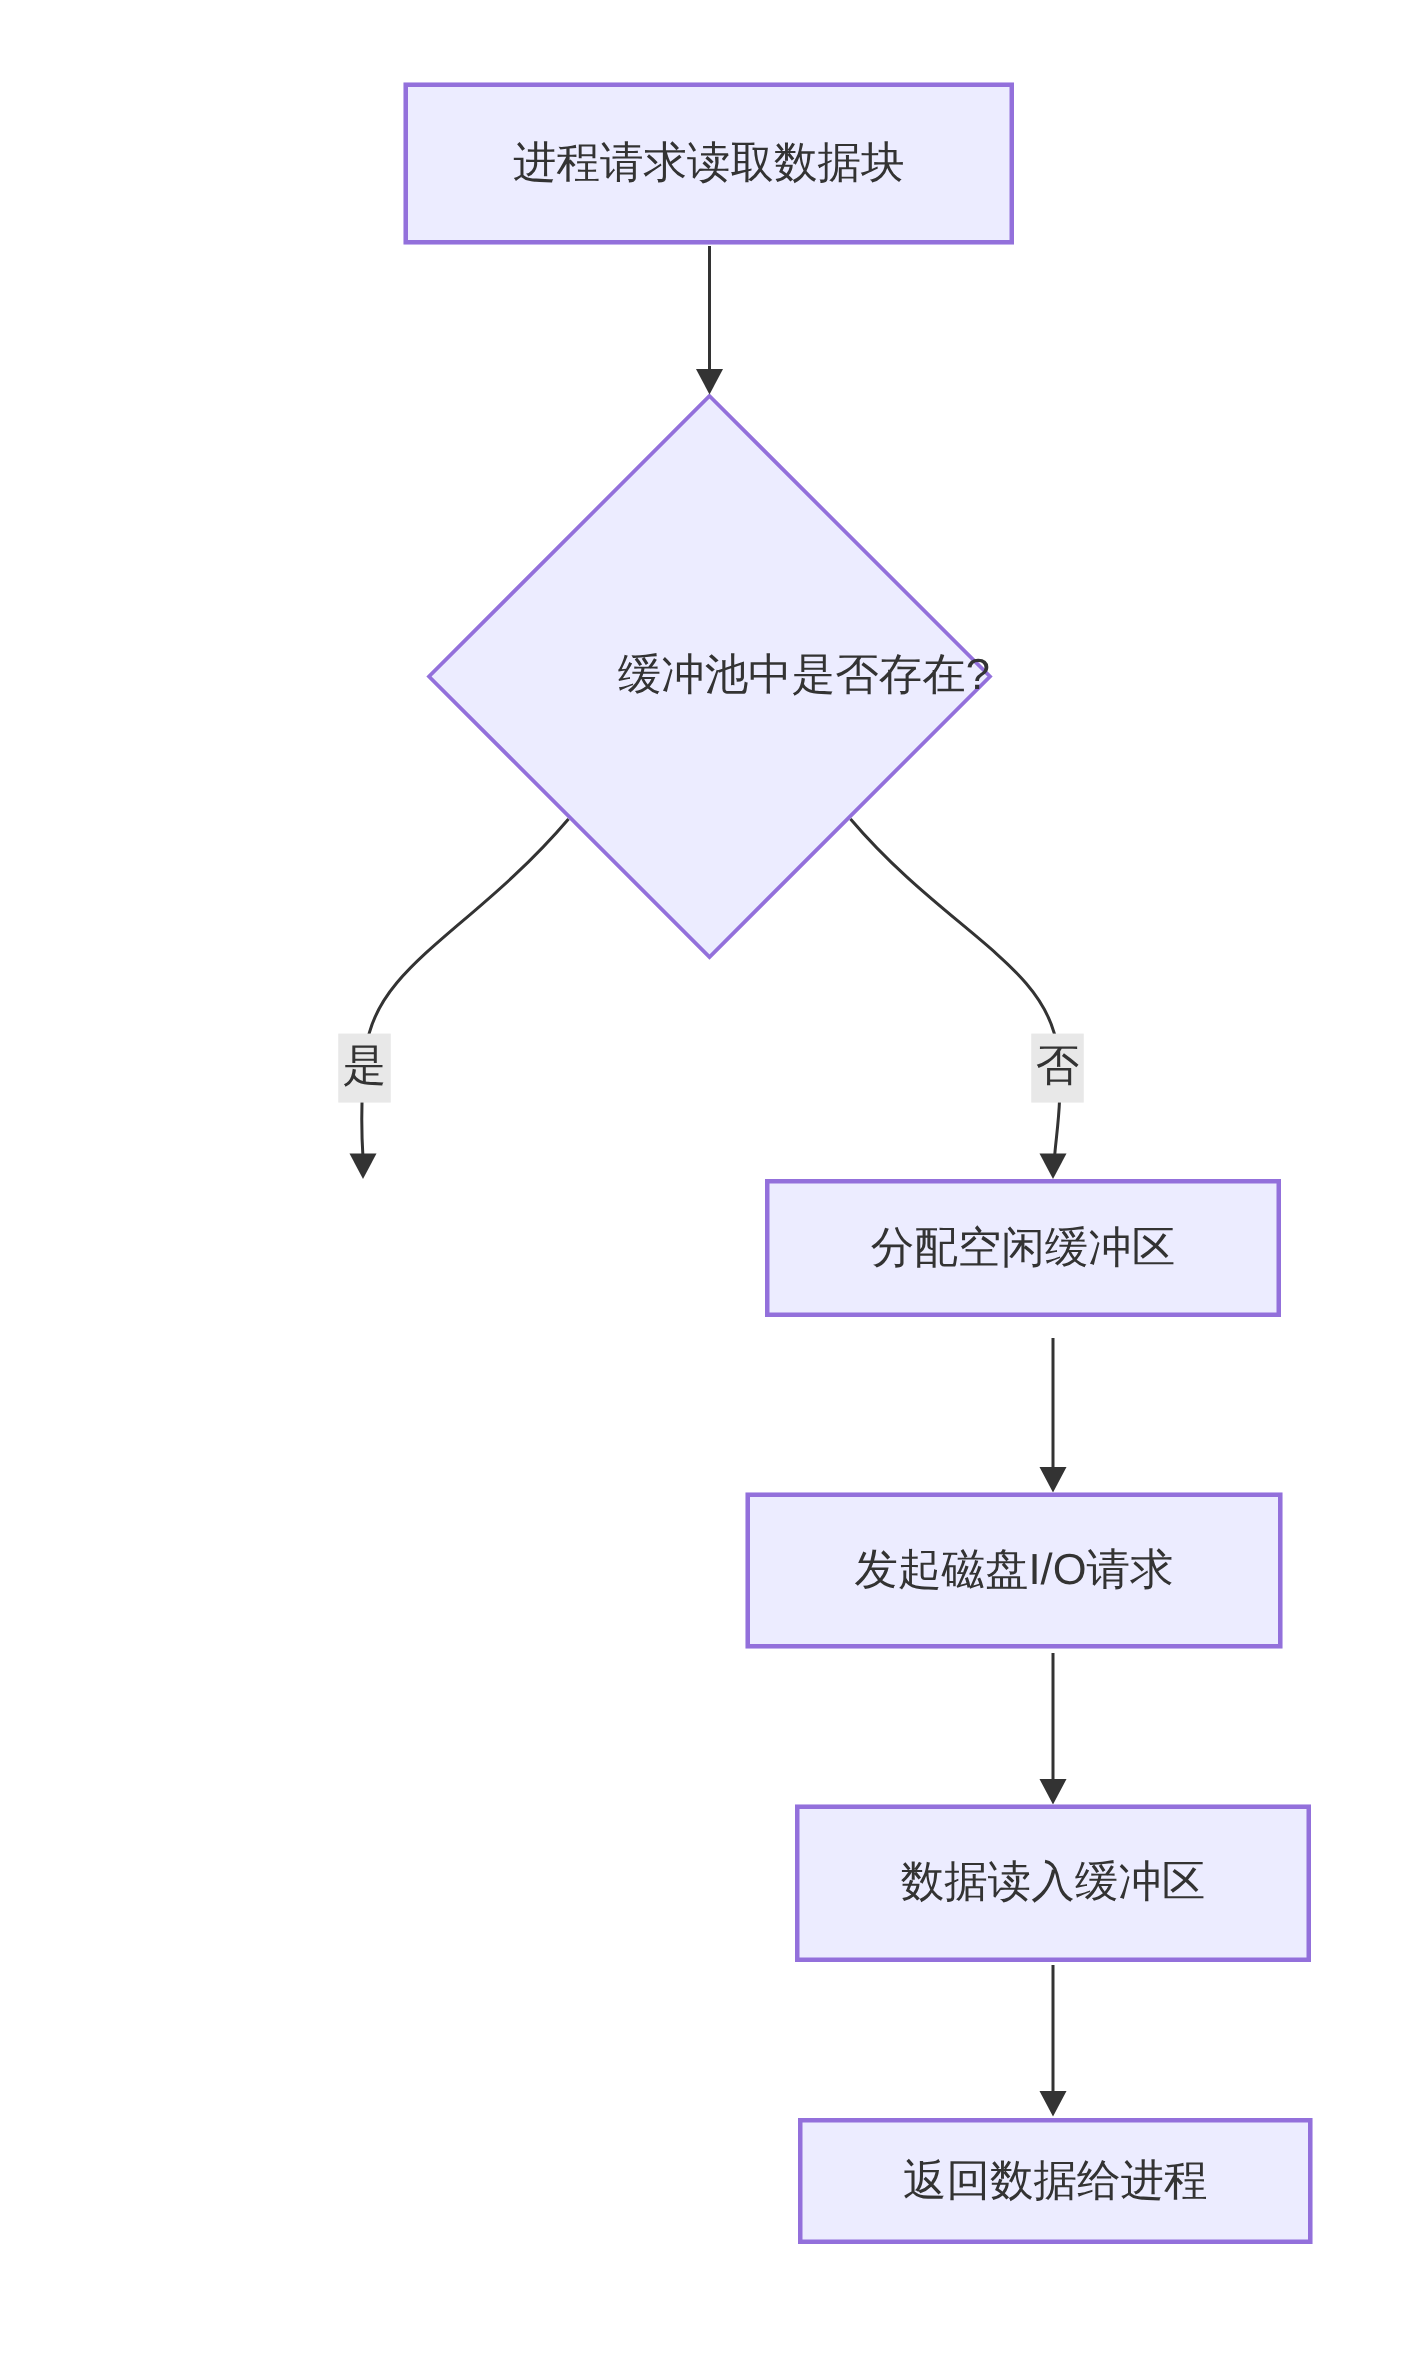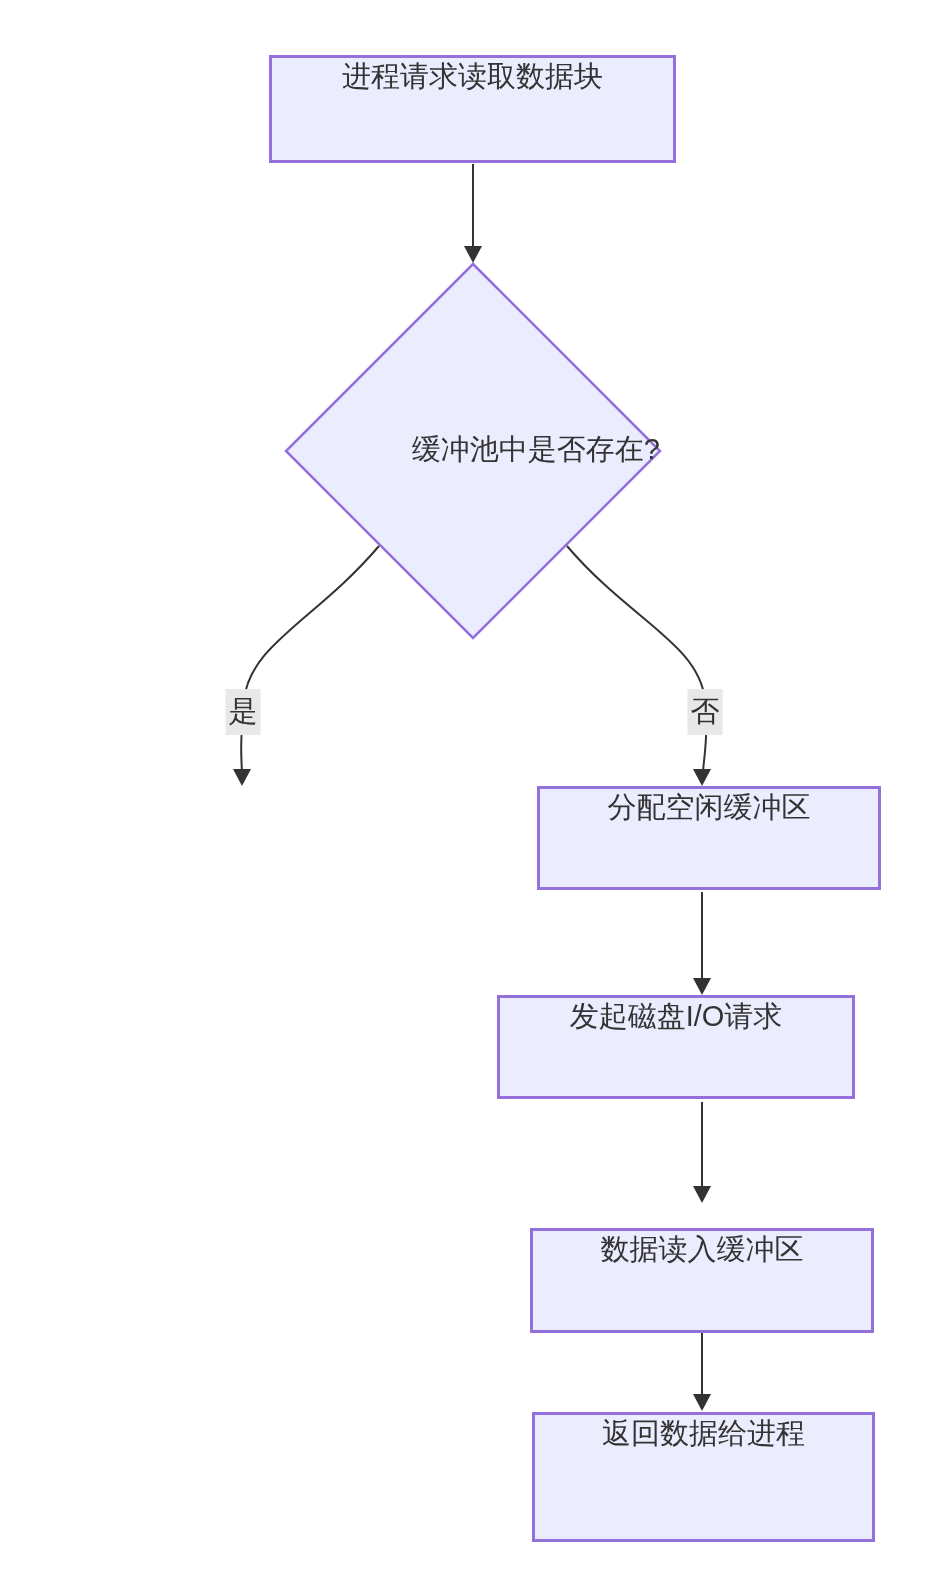--- a/index.html
+++ b/index.html
@@ -38,20 +38,21 @@
     fill:var(--node-fill);
     stroke:var(--node-border);
     stroke-width:2.5px;
   }
   .node{
     position:absolute;
     box-sizing:border-box;
     background:var(--node-fill);
     border:3px solid var(--node-border);
     display:flex;
+    align-items:center;
     justify-content:center;
     text-align:center;
     color:var(--text-color);
     font-size:29px;
     line-height:1.25;
   }
   .diamond-label{
     position:absolute;
     left:286px;
     top:430px;
@@ -96,33 +97,33 @@
 
     <path class="edge" d="M702,1310 L702,1396"></path>
     <polygon class="arrowhead" points="693,1394 711,1394 702,1411"></polygon>
   </svg>
 
   <div class="node" style="left:269px;top:55px;width:407px;height:108px">
     <span>进程请求读取数据块</span>
   </div>
 
 
-  <div class="node" style="left:537px;top:786px;width:344px;height:104px">
+  <div class="node" style="left:510px;top:786px;width:344px;height:92px">
     <span>分配空闲缓冲区</span>
   </div>
 
   <div class="node" style="left:497px;top:995px;width:358px;height:104px">
     <span>发起磁盘I/O请求</span>
   </div>
 
-  <div class="node" style="left:530px;top:1228px;width:344px;height:105px">
+  <div class="node" style="left:530px;top:1203px;width:344px;height:105px">
     <span>数据读入缓冲区</span>
   </div>
 
-  <div class="node" style="left:532px;top:1412px;width:343px;height:130px">
+  <div class="node" style="left:532px;top:1412px;width:343px;height:84px">
     <span>返回数据给进程</span>
   </div>
 
   <div class="diamond-label">缓冲池中是否存在?</div>
 
   <div class="edge-label" style="left:243px;top:712px">是</div>
   <div class="edge-label" style="left:705px;top:712px">否</div>
 
 </div>
 

